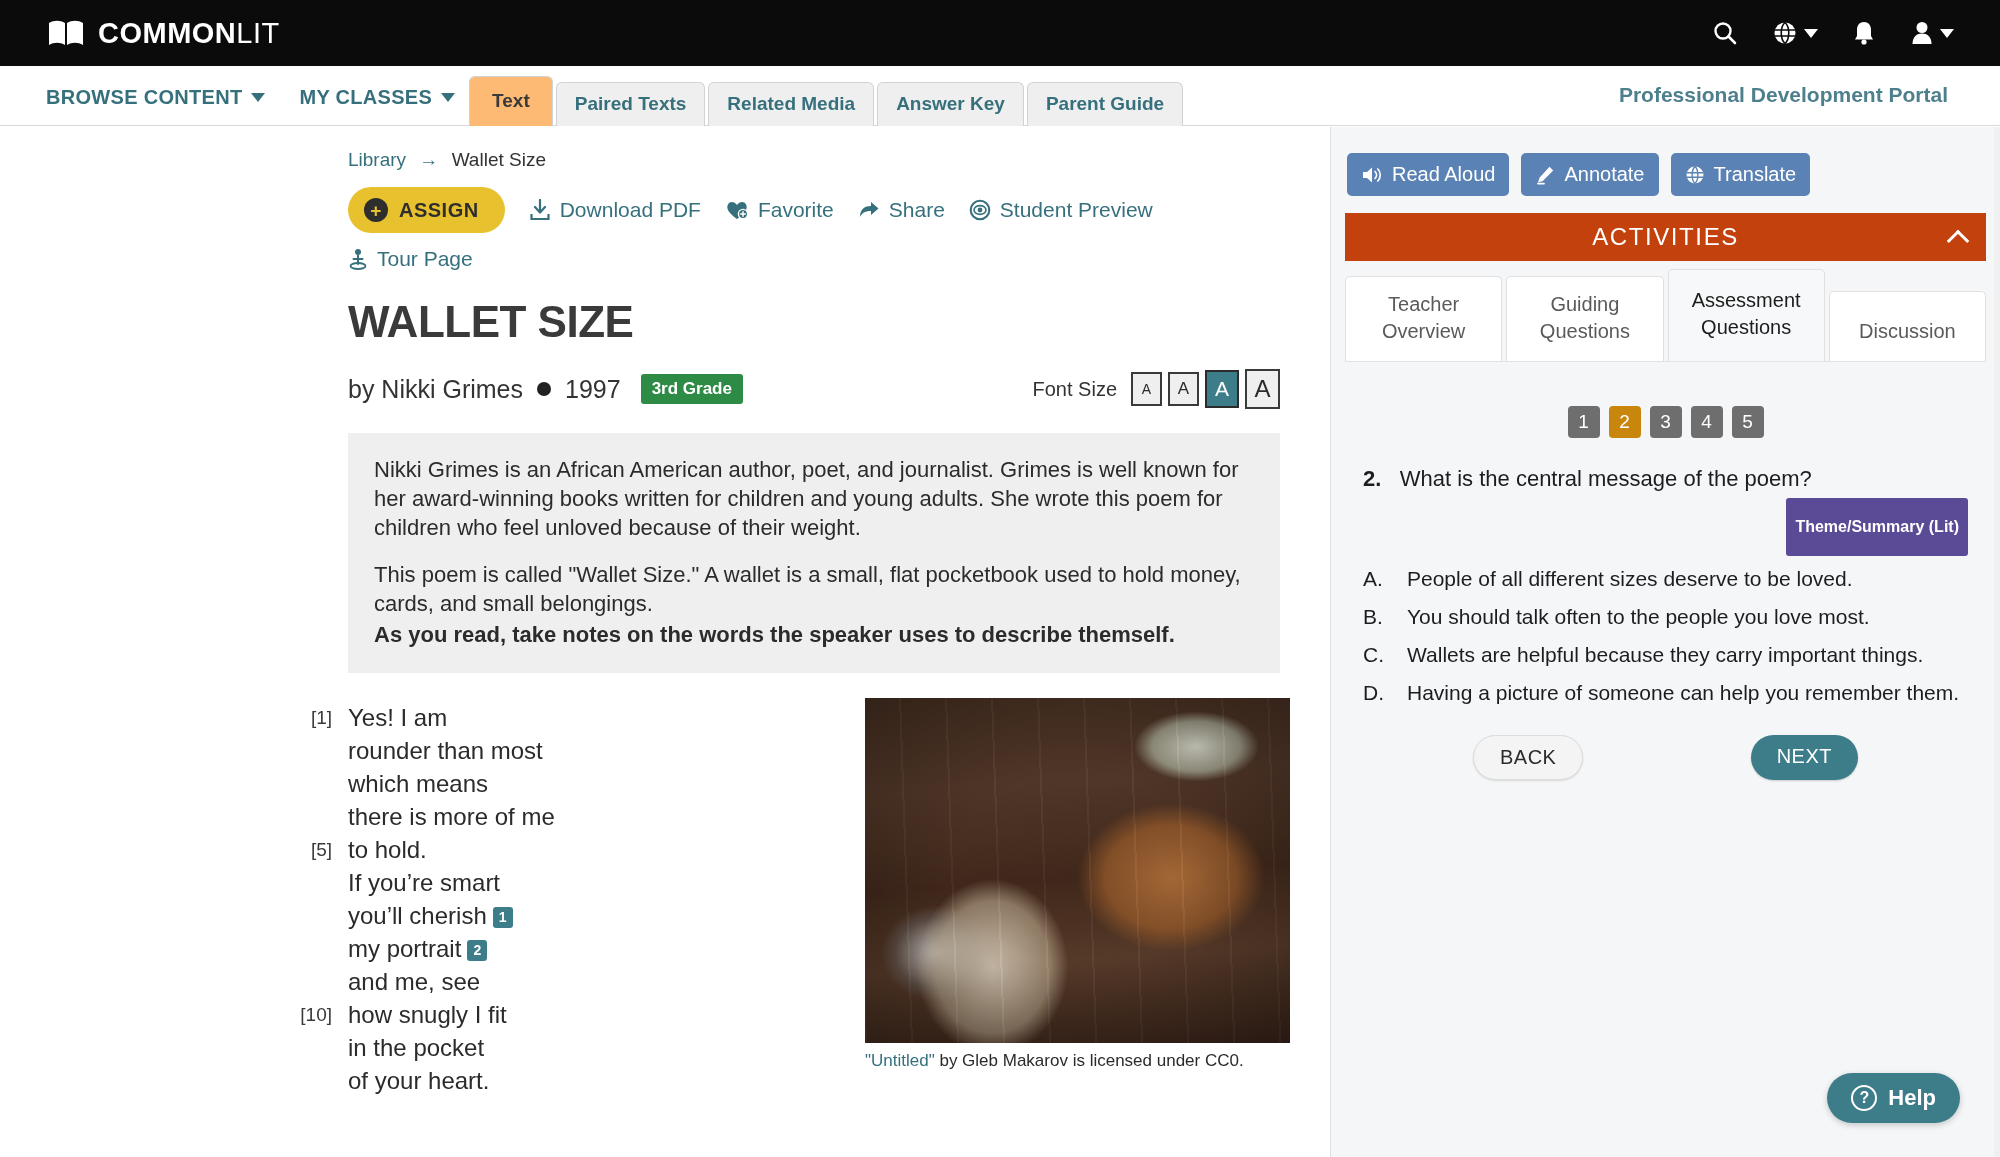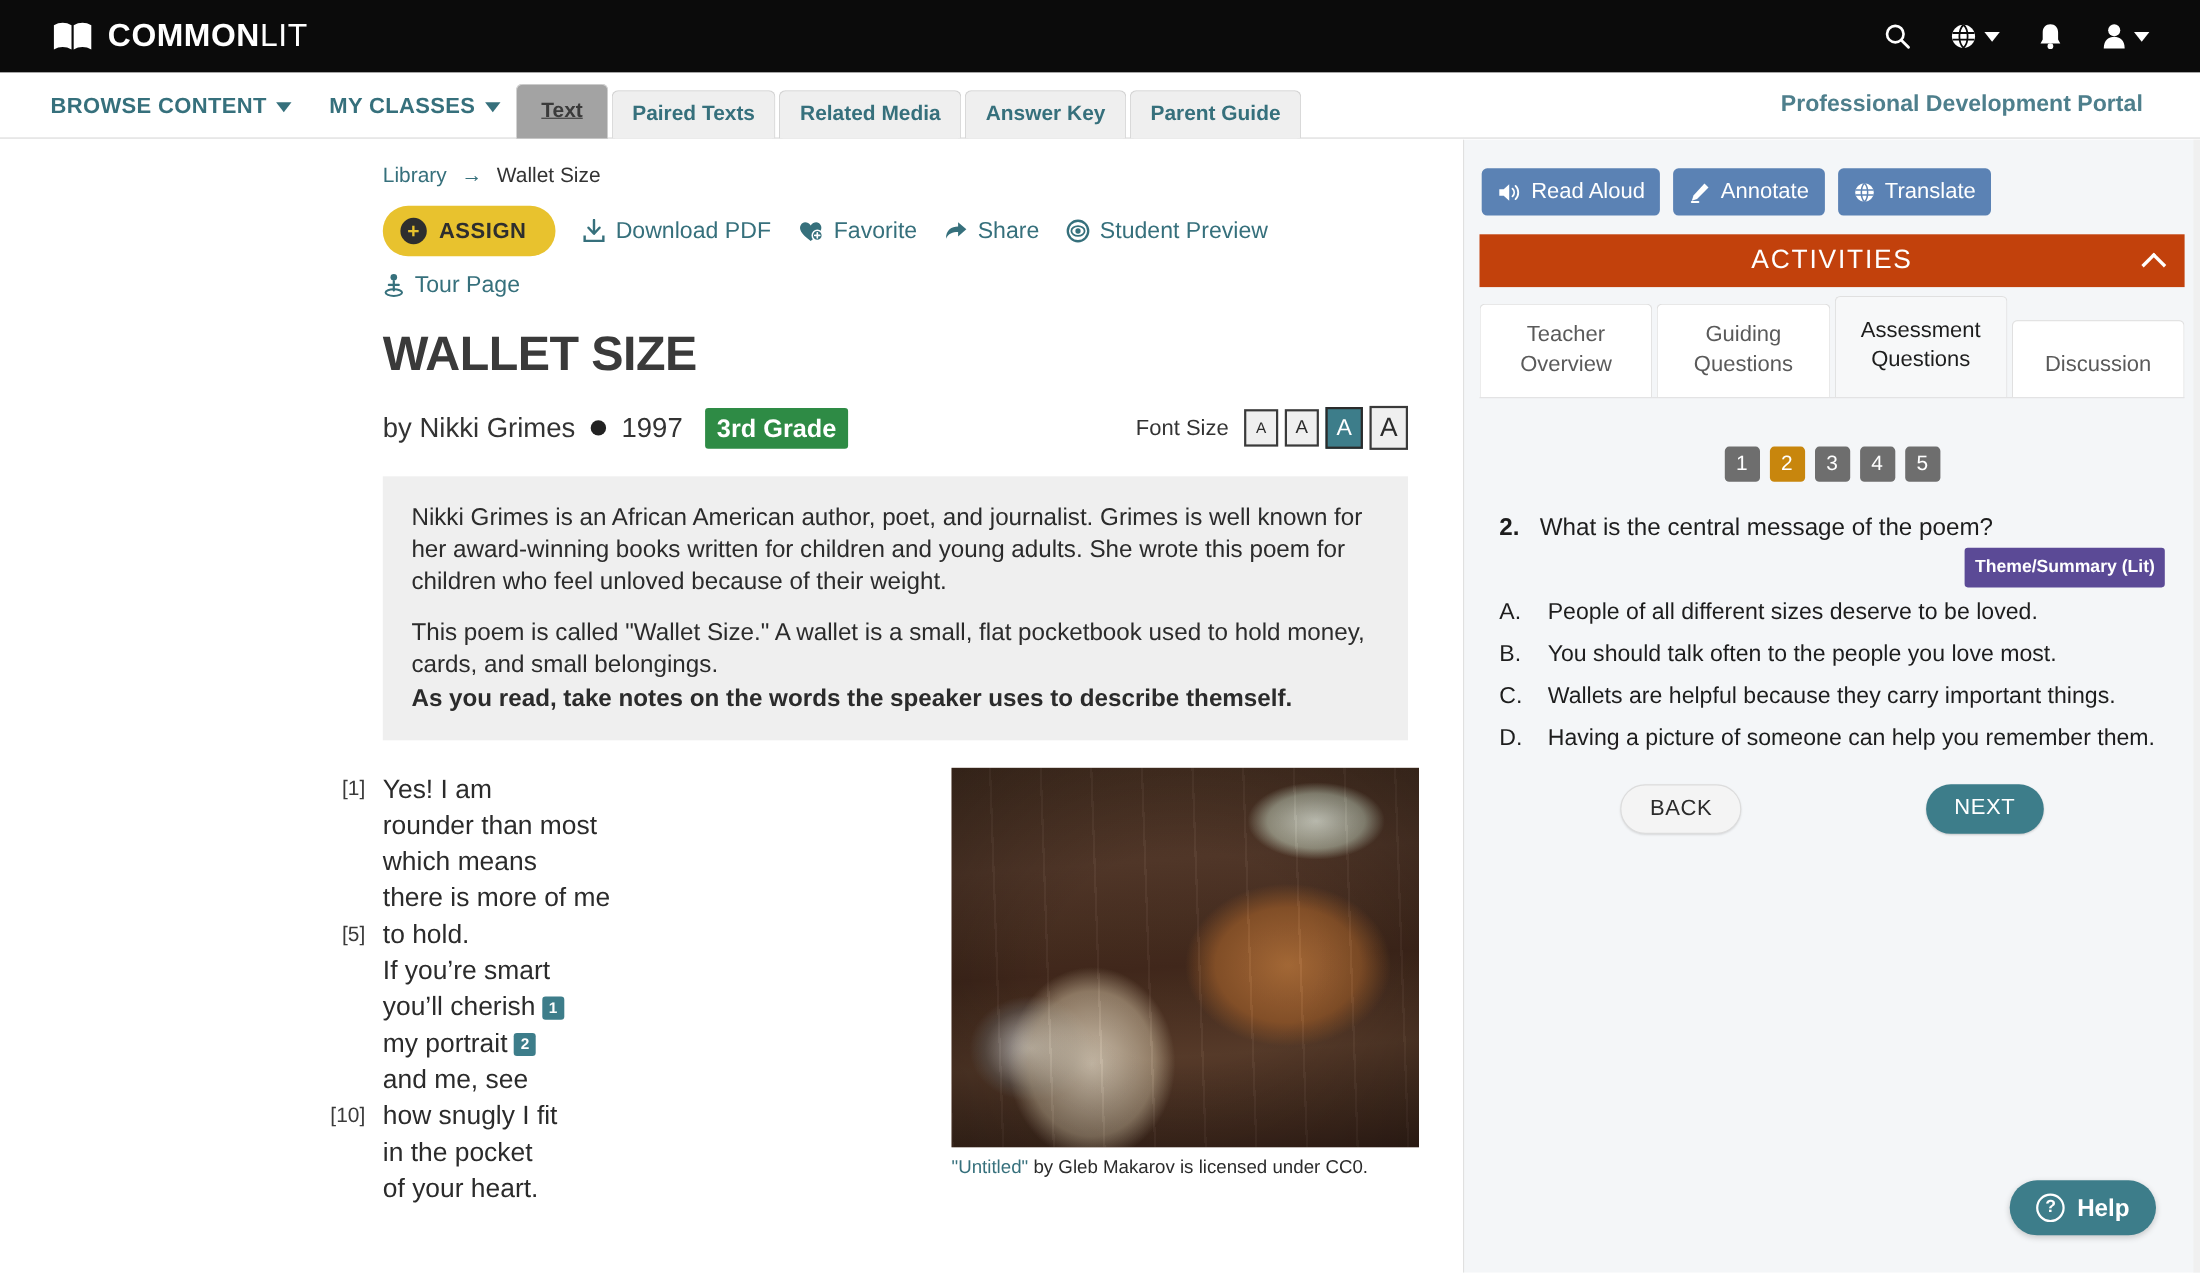--- a/index.html
+++ b/index.html
@@ -57,24 +57,23 @@
 
   .tabs { display: flex; align-items: flex-end; margin-left: 14px; gap: 3px; }
   .tab {
     background: #efefef; border: 1px solid #d2d2d2; border-bottom: none;
     border-radius: 6px 6px 0 0;
     padding: 10px 18px 11px 18px;
     font-size: 19px; font-weight: bold; color: #36707c;
     cursor: pointer; position: relative; top: 1px;
   }
   .tab.active {
-    background: #a3a3a3; color: #3a3a3a;
+    background: #fdba74; color: #3a3a3a;
     border-color: #d2d2d2;
     padding: 13px 22px 14px 22px;
-    text-decoration: underline;
   }
 
   .pd-portal {
     margin-left: auto; margin-right: 52px; padding-bottom: 18px;
     color: #4e7f8c; font-size: 21px; font-weight: bold; cursor: pointer;
   }
 
   
   .left-pane {
     position: absolute; top: 127px; left: 0;
@@ -122,21 +121,21 @@
     display: flex; align-items: center;
     width: 932px;
   }
   .byline { font-size: 25px; color: #333333; }
   .dotsep {
     width: 14px; height: 14px; border-radius: 50%;
     background: #222222; display: inline-block; margin: 0 14px;
   }
   .grade-badge {
     background: #2e8b45; color: #ffffff;
-    font-size: 23px; font-weight: bold;
+    font-size: 17px; font-weight: bold;
     padding: 5px 11px; border-radius: 3px; margin-left: 20px;
   }
   .fontsize-group { margin-left: auto; display: flex; align-items: center; gap: 0; }
   .fs-label { font-size: 20px; color: #333333; margin-right: 14px; }
   .fs-btn {
     width: 31px; height: 34px;
     border: 2px solid #3a3a3a; background: #efefef; color: #2b2b2b;
     display: flex; align-items: center; justify-content: center;
     cursor: pointer; margin-right: 6px;
   }
@@ -272,21 +271,21 @@
   }
   .qbtn.active { background: #c8860d; }
 
   .qblock { margin: 28px 32px 0 32px; position: relative; }
   .qtext { font-size: 22px; color: #1d1d1d; padding-left: 28px; text-indent: -28px; }
   .qtext b { font-weight: bold; }
   .qtag-row { display: flex; justify-content: flex-end; margin-top: 6px; }
   .qtag {
     background: #5b4a96; color: #ffffff;
     font-size: 16px; font-weight: bold;
-    padding: 9px 9px; border-radius: 3px;
+    padding: 20px 9px; border-radius: 3px;
   }
   .choices { margin-top: 10px; }
   .choice {
     display: flex; font-size: 21px; color: #1d1d1d;
     line-height: 1.28; margin-bottom: 11px; cursor: pointer;
   }
   .choice .cl { width: 44px; flex: 0 0 44px; }
   .choice .ct { flex: 1; }
 
   .qfoot {

